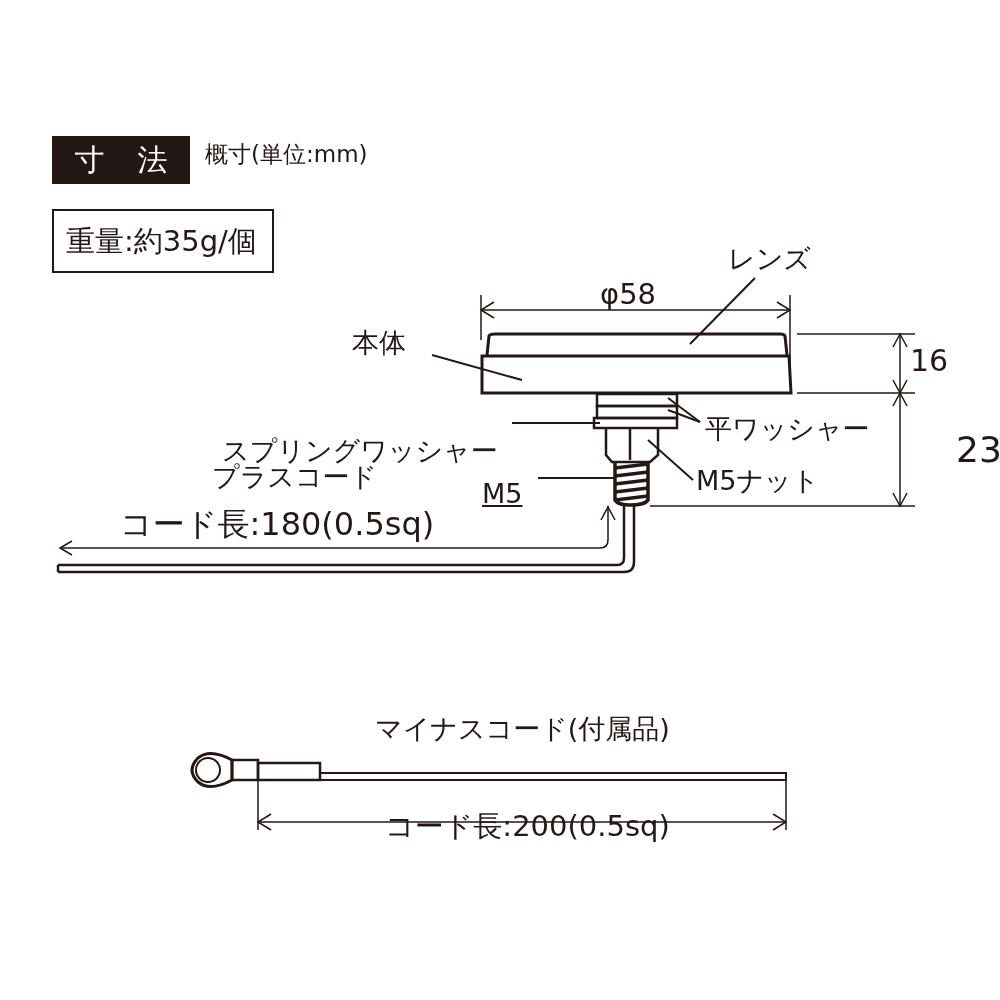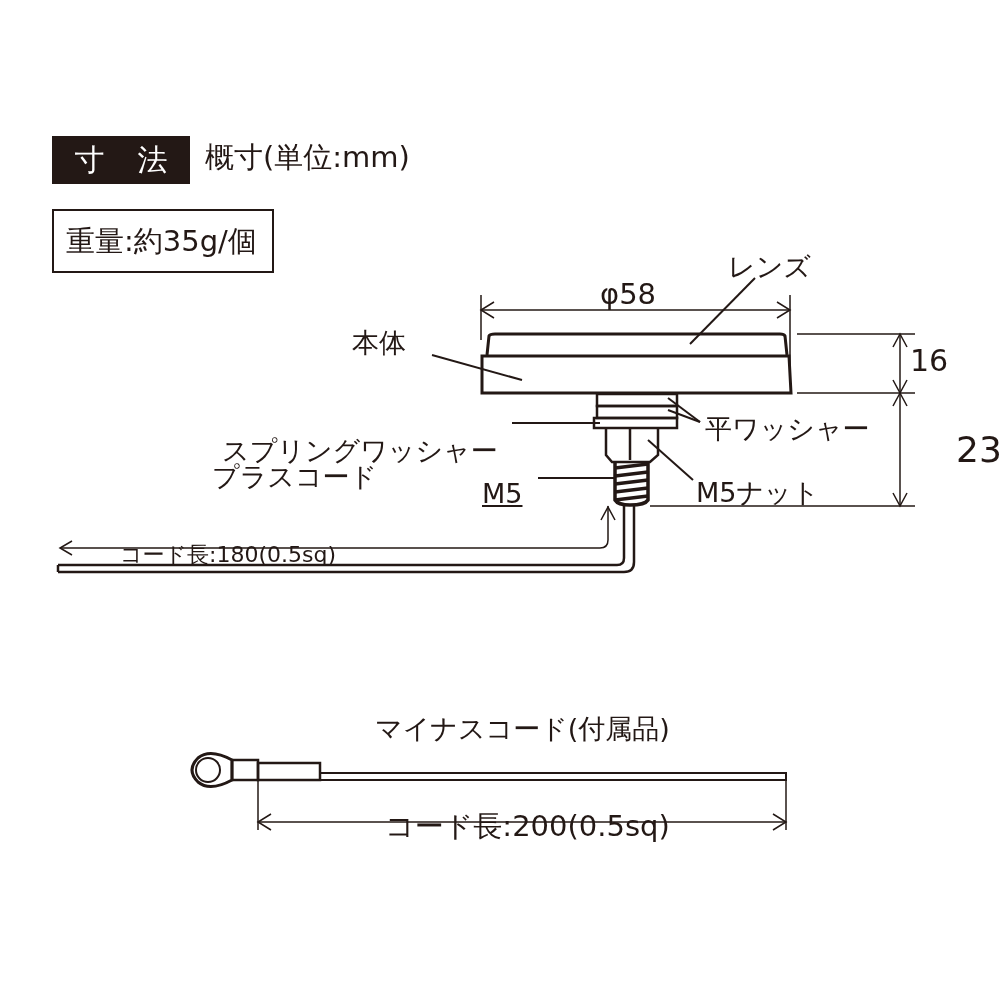--- a/index.html
+++ b/index.html
@@ -3,21 +3,21 @@
 <meta charset="utf-8">
 <style>
   html, body { margin: 0; padding: 0; background: #ffffff; }
   body { width: 1000px; height: 1000px; position: relative; overflow: hidden;
          font-family: "DejaVu Sans", "Liberation Sans", sans-serif; color: #231815; }
   .abs { position: absolute; white-space: nowrap; line-height: 1; }
   .title-box { left: 52px; top: 136px; width: 138px; height: 48px; background: #231815;
                color: #fff; font-size: 30px; display: flex; align-items: center; justify-content: space-around;
                padding: 0 6px; box-sizing: border-box; }
   .title-box span { display: inline-block; }
-  .subtitle { left: 205px; top: 143px; font-size: 29px; }
+  .subtitle { left: 205px; top: 143px; font-size: 23px; }
   .weight-box { left: 52px; top: 209px; width: 222px; height: 64px; border: 2px solid #231815;
                 box-sizing: border-box; font-size: 29px; display: flex; align-items: center; padding-left: 12px; }
   .lbl { font-size: 27px; }
   svg { position: absolute; left: 0; top: 0; }
 </style>
 </head>
 <body>
 
 <div class="abs title-box">
   <span>寸</span>
@@ -105,24 +105,24 @@
   <g stroke-width="1.5">
     <line x1="258" y1="780" x2="258" y2="830"></line>
     <line x1="786" y1="780" x2="786" y2="830"></line>
     <line x1="258" y1="822" x2="786" y2="822"></line>
     <polyline points="271,814 258,822 271,830"></polyline>
     <polyline points="773,814 786,822 773,830"></polyline>
   </g>
 </svg>
 
 <div class="abs lbl" style="left:600px;top:280px;font-size:29px;">φ58</div>
-<div class="abs lbl" style="left:728px;top:245px;margin-top:8px;">レンズ</div>
+<div class="abs lbl" style="left:728px;top:245px;">レンズ</div>
 <div class="abs lbl" style="left:352px;top:329px;">本体</div>
 <div class="abs lbl" style="left:222px;top:409px;margin-top:28px;">スプリングワッシャー</div>
 <div class="abs lbl" style="left:705px;top:415px;">平ワッシャー</div>
 <div class="abs lbl" style="left:482px;top:480px;font-size:27px;text-decoration:underline;">M5</div>
-<div class="abs lbl" style="left:696px;top:467px;margin-top:12px;">M5ナット</div>
+<div class="abs lbl" style="left:696px;top:467px;">M5ナット</div>
 <div class="abs lbl" style="left:212px;top:463px;">プラスコード</div>
-<div class="abs lbl" style="left:120px;top:508px;font-size:22px;margin-top:36px;">コード長:180(0.5sq)</div>
+<div class="abs lbl" style="left:120px;top:508px;font-size:32px;">コード長:180(0.5sq)</div>
 <div class="abs lbl" style="left:910px;top:346px;font-size:30px;">16</div>
 <div class="abs lbl" style="left:956px;top:432px;font-size:36px;">23</div>
 <div class="abs lbl" style="left:375px;top:715px;">マイナスコード(付属品)</div>
 <div class="abs lbl" style="left:385px;top:812px;font-size:29px;">コード長:200(0.5sq)</div>
 
 </body></html>

